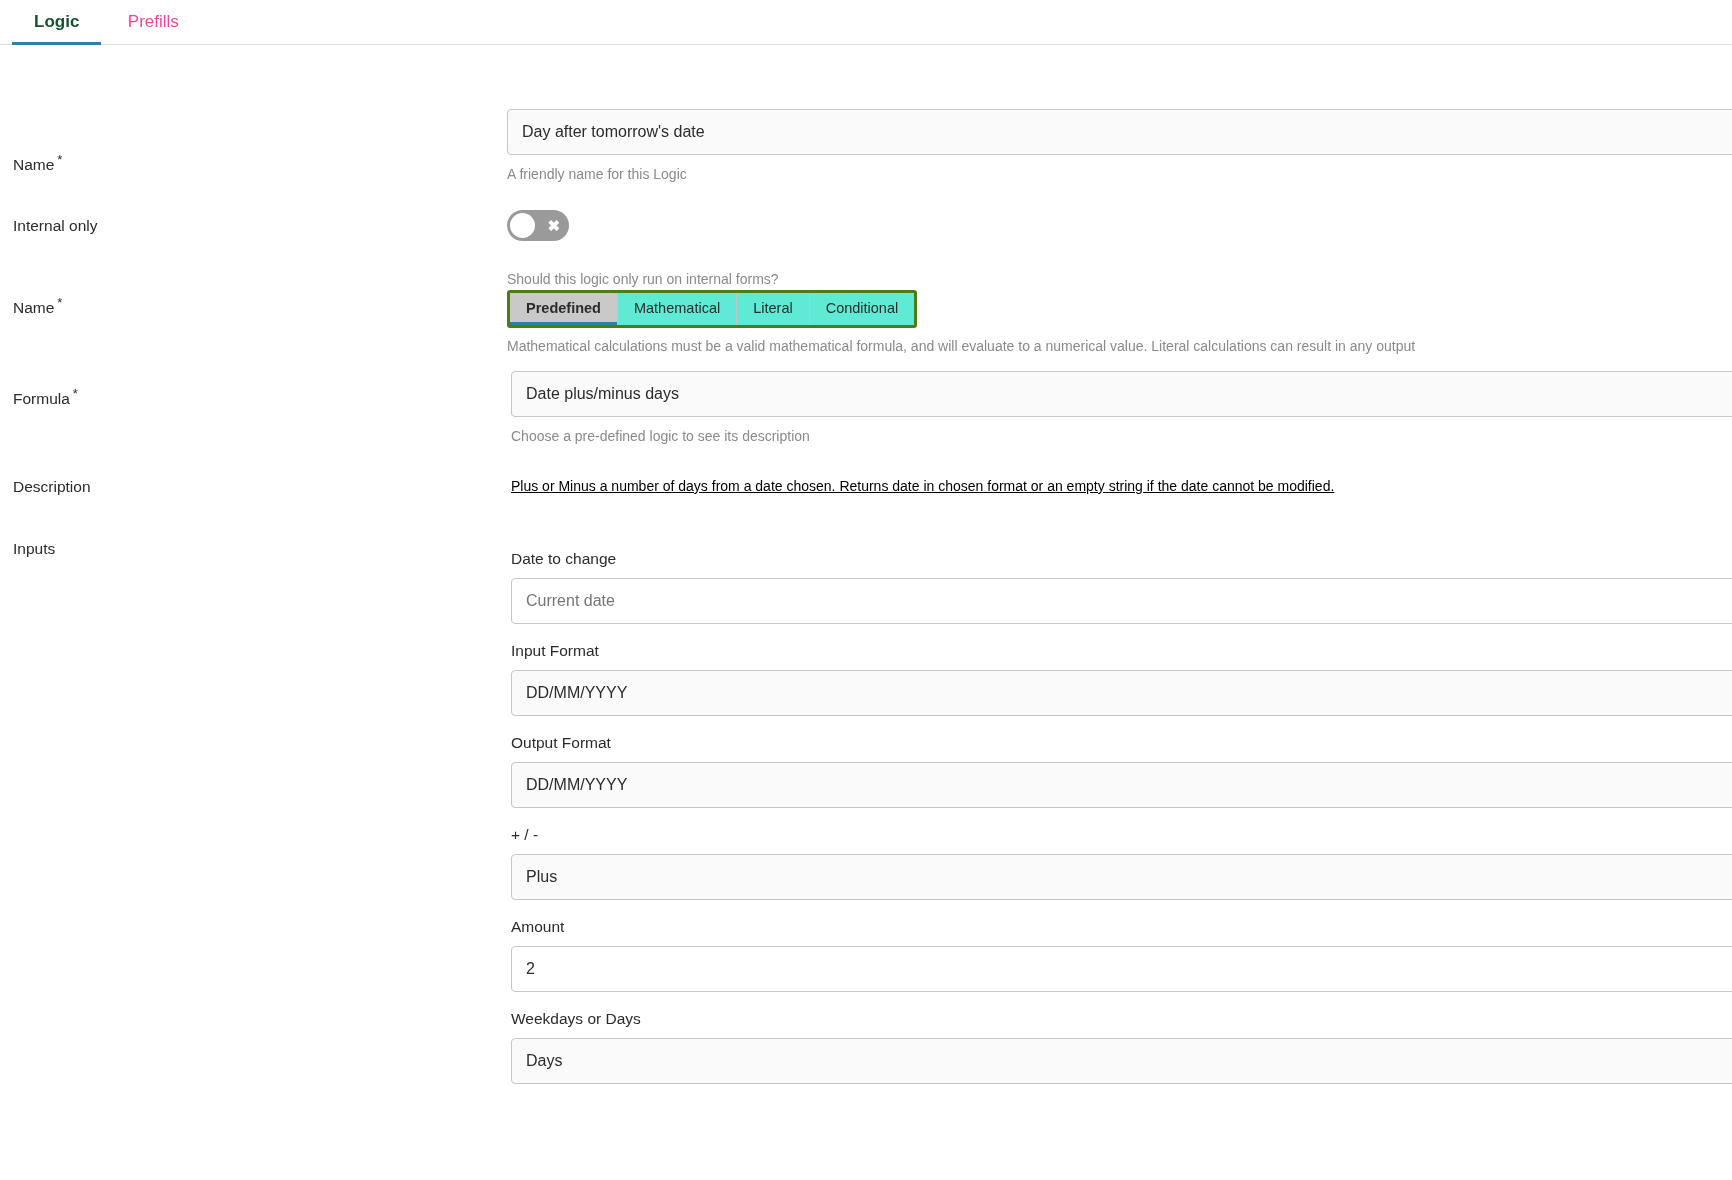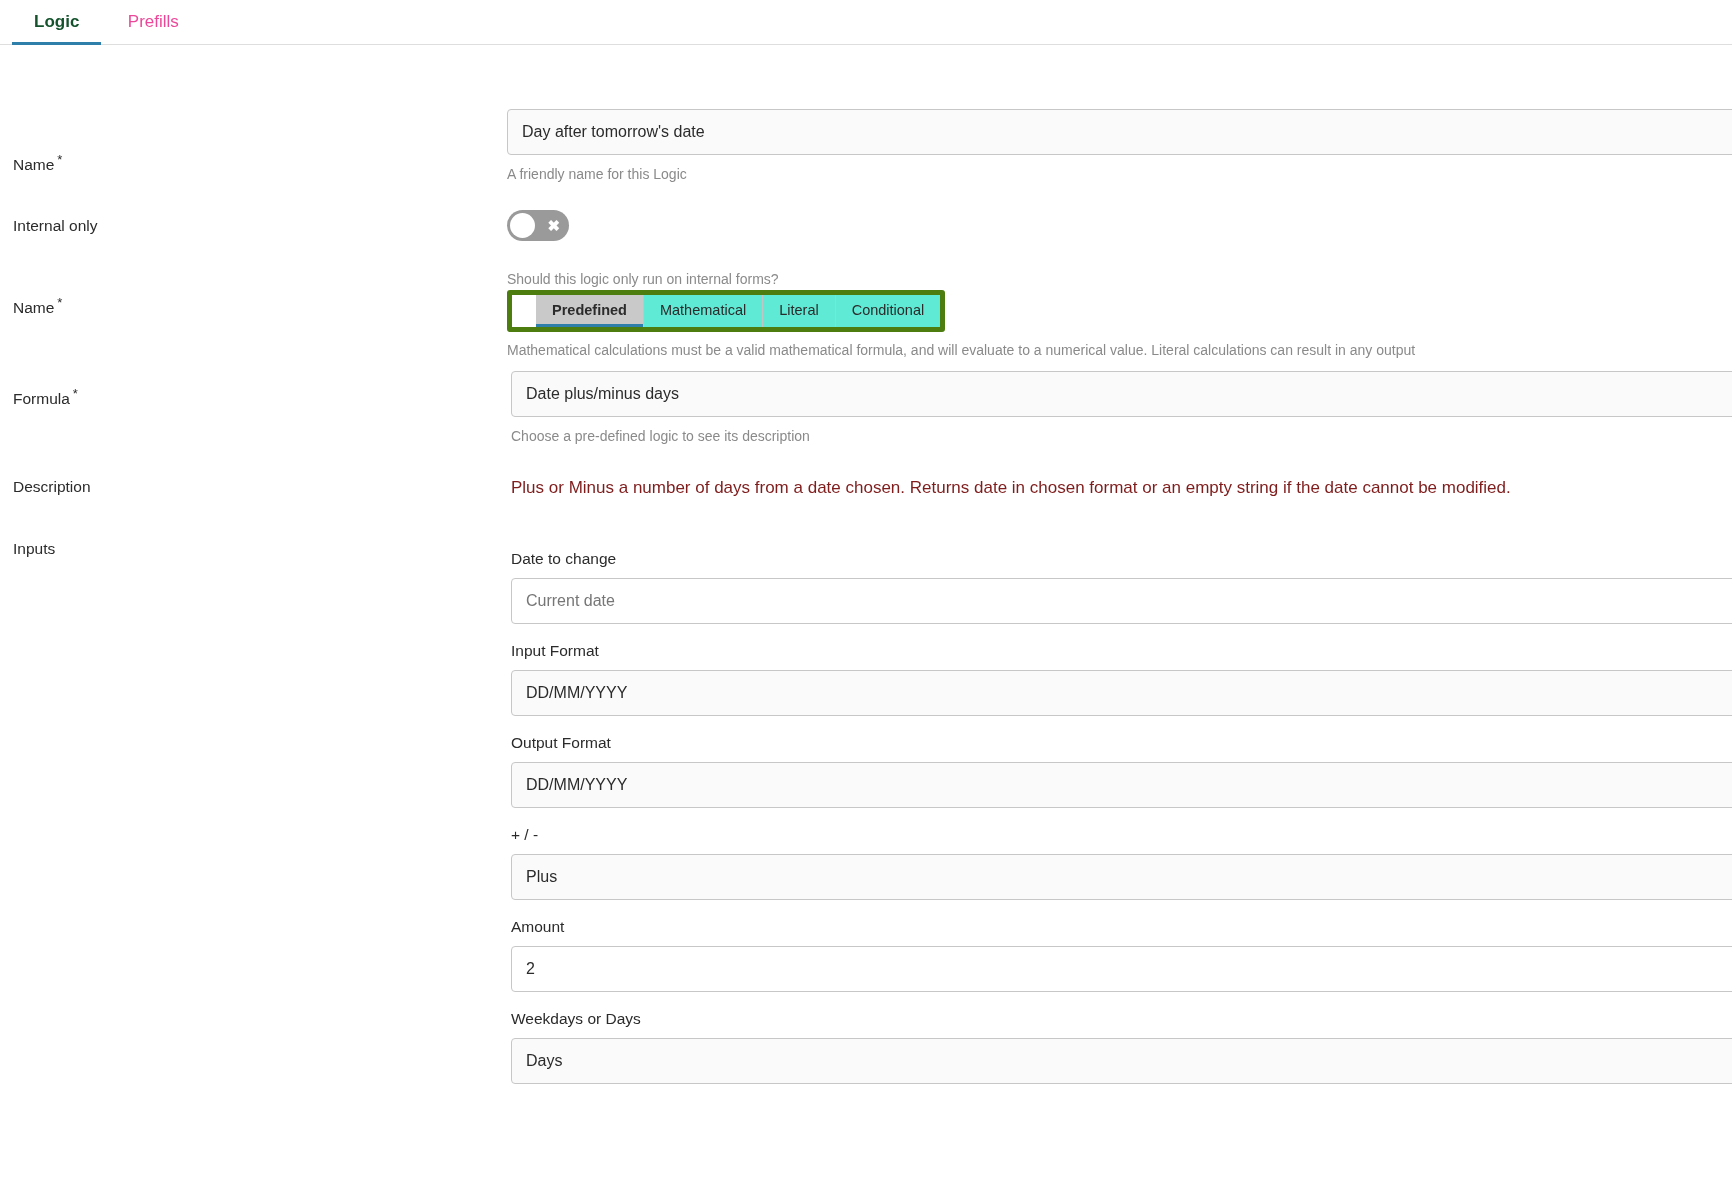--- a/index.html
+++ b/index.html
@@ -83,23 +83,24 @@
   .inp.white { background: #ffffff; }
   .inp.placeholder { color: #767676; background: #ffffff; }
 
   .help {
     font-size: 14px;
     color: #8a8a8a;
     margin-top: 11px;
     white-space: nowrap;
   }
   .desc-text {
-    font-size: 17px;
-    color: #7f1d1d;
-    white-space: nowrap;
+    font-size: 14px;
+    color: #000000;
+    white-space: nowrap;
+    text-decoration: underline;
   }
 
   
   .toggle {
     position: relative;
     width: 62px;
     height: 31px;
     border-radius: 16px;
     background: #9a9a9a;
     cursor: pointer;
@@ -116,24 +117,23 @@
     right: 9px; top: 0;
     line-height: 31px;
     color: #ffffff;
     font-size: 15px;
     font-weight: bold;
   }
 
   
   .seg {
     display: inline-flex;
-    border: 5px solid #4d7c0f;
+    border: 3px solid #4d7c0f;
     border-radius: 3px;
     overflow: hidden;
-    padding-left: 24px;
   }
   .seg-btn {
     position: relative;
     padding: 0 16px;
     height: 32px;
     line-height: 31px;
     font-size: 14.5px;
     color: #2b2b2b;
     background: #5eead4;
     border-right: 1px solid #c4c4c4;

